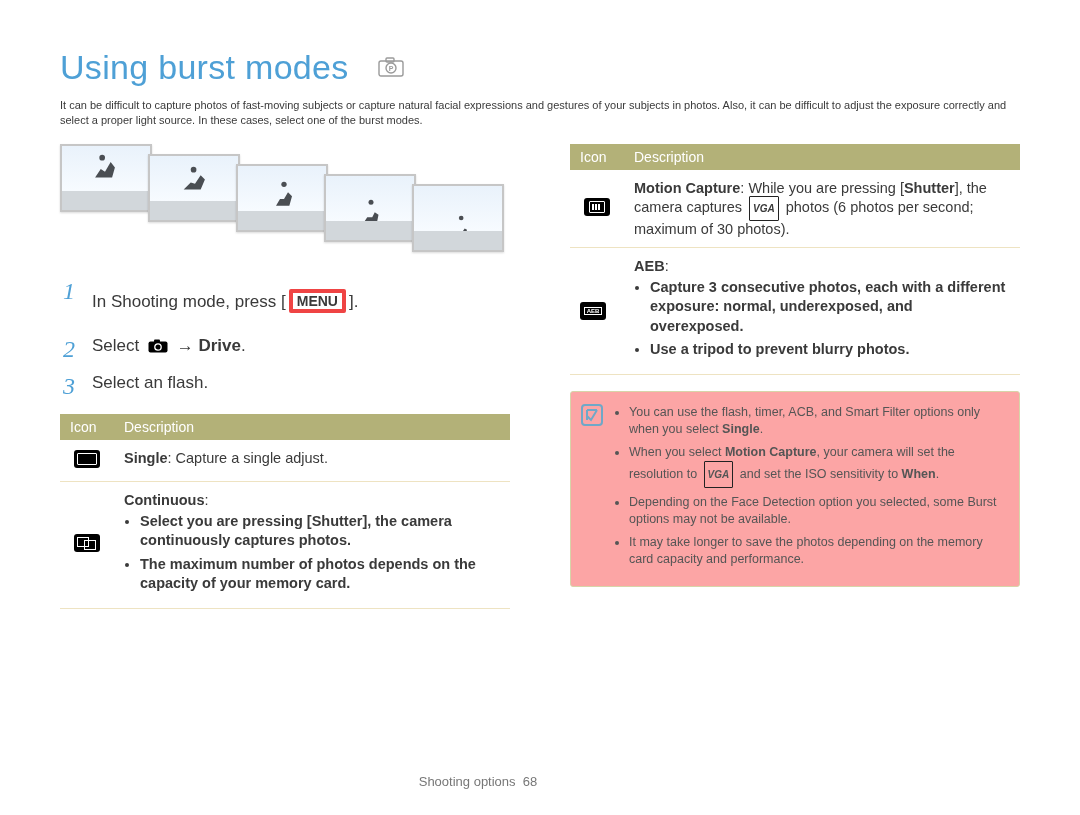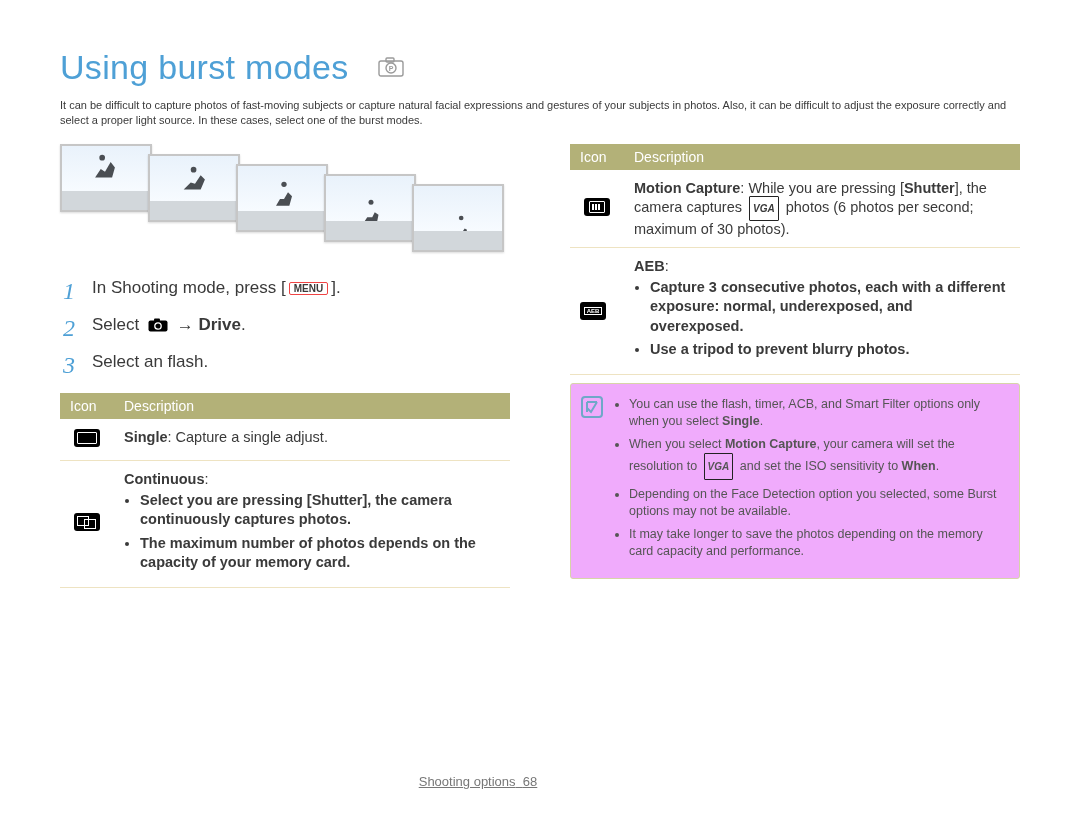--- a/index.html
+++ b/index.html
@@ -24,45 +24,45 @@
   }
   .thumb:nth-child(2){ margin-left:-4px; margin-top:10px;}
   .thumb:nth-child(3){ margin-left:-4px; margin-top:20px;}
   .thumb:nth-child(4){ margin-left:-4px; margin-top:30px;}
   .thumb:nth-child(5){ margin-left:-4px; margin-top:40px;}
   .snow { width:100%; height:30%; position:absolute; bottom:0; background:#d2d7db;}
   .sil { position:absolute; fill:#4a4e53; }
   ol.steps { list-style:none; padding:0; margin:0 0 14px 0;}
   ol.steps li { display:flex; align-items:flex-start; gap:14px; font-size:17px; margin-bottom:10px;}
   .step-num { font-size:24px; color:#4ea0d6; font-style:italic; font-family:Georgia, serif; width:18px; text-align:center;}
-  .menu-badge { display:inline-block; border:1px solid #ef4444; border-radius:2px; padding:0 4px; font-weight:700; font-size:10px; margin:4px 3px; position:relative; top:-1px;}
+  .menu-badge { display:inline-block; border:4px solid #ef4444; border-radius:2px; padding:0 4px; font-weight:700; font-size:14px; margin:12px 3px; position:relative; top:-1px;}
   .cam-inline { display:inline-flex; vertical-align:middle; margin:0 4px;}
   table.defs { width:100%; border-collapse:collapse; font-size:14.5px;}
   table.defs th { background:#b3b178; color:#fff; font-weight:400; text-align:left; padding:5px 10px; font-size:14px;}
   table.defs th:first-child { width:54px;}
   table.defs td { padding:10px 10px; vertical-align:top; border-bottom:1px solid #eee3c2;}
   table.defs td:first-child { text-align:center; vertical-align:middle;}
   .icon-box { display:inline-block; width:26px; height:18px; background:#000; border-radius:3px; position:relative;}
   .icon-single::after{content:""; position:absolute; inset:3px; border:1px solid #fff; border-radius:1px;}
   .icon-cont::after{content:""; position:absolute; left:3px; top:3px; width:10px; height:8px; border:1px solid #fff;}
   .icon-cont::before{content:""; position:absolute; left:10px; top:6px; width:10px; height:8px; border:1px solid #fff; background:#000;}
   .icon-motion::after{content:""; position:absolute; left:5px; top:3px; right:5px; bottom:3px; border:1px solid #fff; border-radius:1px;}
   .icon-motion .bars{position:absolute; left:8px; top:6px; display:flex; gap:1px;}
   .icon-motion .bars span{display:block; width:2px; height:6px; background:#fff;}
   .icon-aeb { font-size:6px; color:#fff; font-weight:700; display:flex; align-items:center; justify-content:center;}
   .icon-aeb::before{content:""; position:absolute; left:4px; top:5px; width:16px; height:6px; border:1px solid #fff;}
   ul.bul { margin:4px 0 0 0; padding-left:16px;font-weight:bold;}
   ul.bul li { margin-bottom:4px; line-height:1.35;}
-  .note-box { border:1px solid #d7d4a8; background:#f0abfc; border-radius:3px; padding:12px 14px 12px 44px; position:relative; font-size:12.5px; color:#555; margin-top:8px;}
+  .note-box { border:1px solid #d7d4a8; background:#fca5a5; border-radius:3px; padding:12px 14px 12px 44px; position:relative; font-size:12.5px; color:#555; margin-top:16px;}
   .note-box ul { margin:0; padding-left:14px;}
   .note-box ul li { margin-bottom:6px; line-height:1.35;}
   .note-icon { position:absolute; left:10px; top:12px; width:22px; height:22px; border:2px solid #6fa8c8; border-radius:4px; display:flex; align-items:center; justify-content:center;}
   .note-icon svg { stroke:#6fa8c8; fill:none; stroke-width:2;}
   .vga-badge { display:inline-block; font-weight:700; font-style:italic; border:1px solid #222; padding:6px 3px; font-size:10px; border-radius:1px; margin:0 3px;}
-  .footer { position:absolute; bottom:26px; left:0; width:956px; text-align:center; font-size:13px; color:#777;text-decoration:underline;}
+  .footer { position:absolute; bottom:26px; left:0; width:956px; text-align:center; font-size:13px; color:#777;}
   .arrow { font-family: Arial;}
 </style>
 </head>
 <body>
 
 <div class="title-row">
   <h1>Using burst modes</h1>
   <span class="cam-badge">
     <svg width="26" height="20" viewBox="0 0 26 20">
         <rect x="1" y="4" width="24" height="15" rx="2" fill="none" stroke="#9a9a9a" stroke-width="1.4"></rect>

